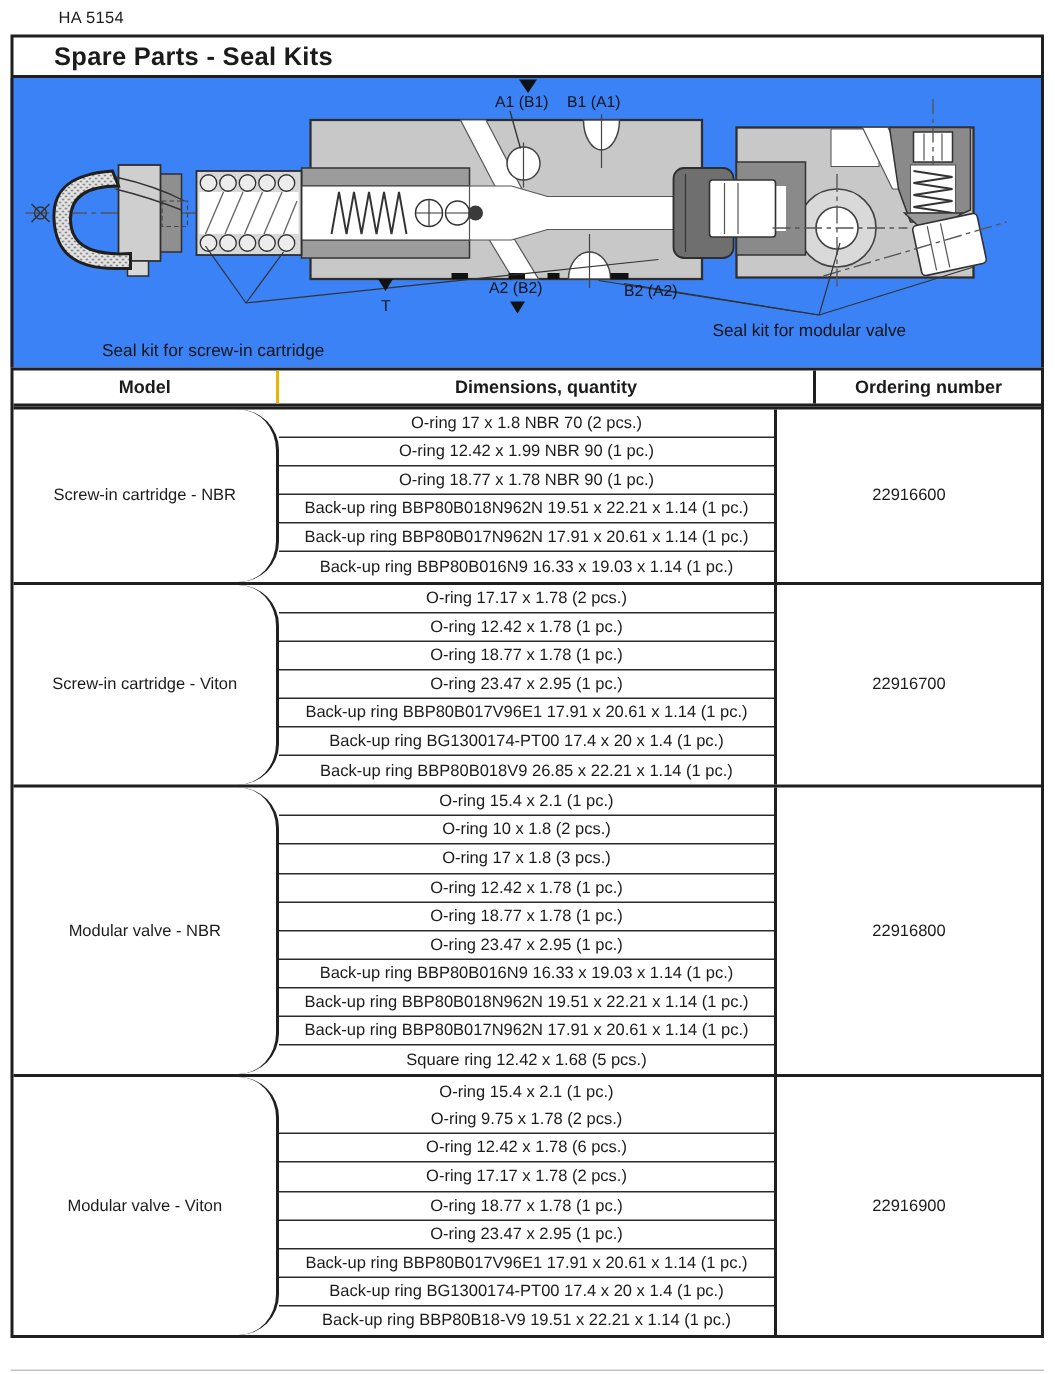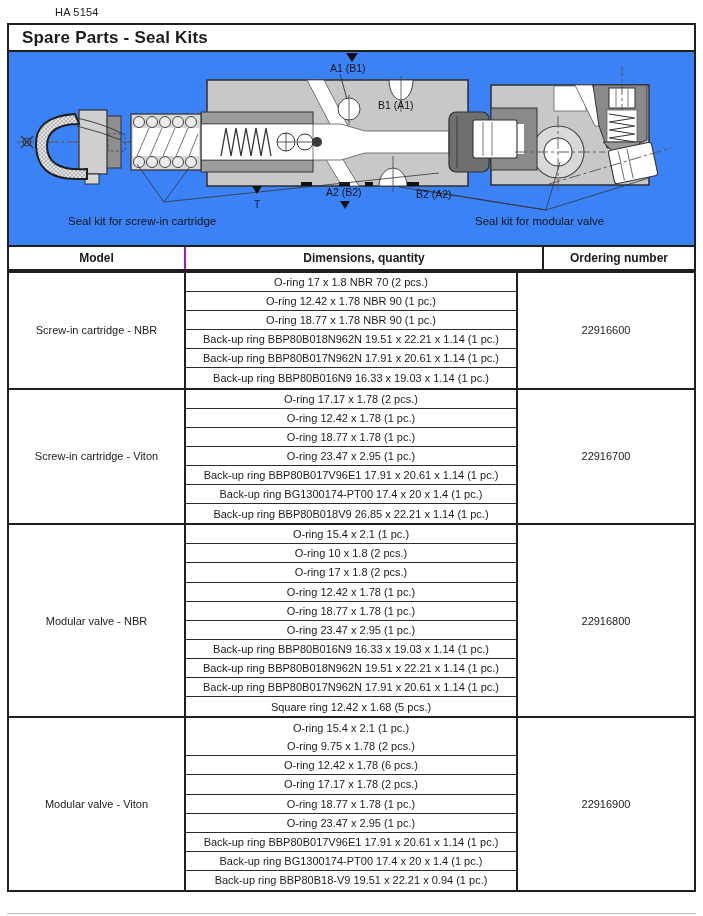--- a/index.html
+++ b/index.html
@@ -1,31 +1,31 @@
 <!DOCTYPE html>
 <html><head>
 <meta charset="utf-8">
 <style>
   html,body{margin:0;padding:0;background:#fff;}
   body{width:703px;height:916px;position:relative;font-family:"Liberation Sans",sans-serif;color:#1b1b1b;overflow:hidden;}
-  .doc-num{position:absolute;left:24px;top:6px;font-size:11px;letter-spacing:.2px;padding-left:31px;}
-  .title-box{position:absolute;left:7px;top:23px;width:689px;height:29px;box-sizing:border-box;border:2px solid #1f1f1f;display:flex;align-items:center;padding-left:13px;font-size:17px;font-weight:bold;letter-spacing:.2px;}
+  .doc-num{position:absolute;left:8px;top:6px;font-size:11px;letter-spacing:.2px;padding-left:31px;}
+  .title-box{position:absolute;left:7px;top:23px;width:689px;height:29px;box-sizing:border-box;border:2px solid #1f1f1f;display:flex;align-items:center;padding-left:27px;font-size:17px;font-weight:bold;letter-spacing:.2px;}
   .diagram-box{position:absolute;left:7px;top:52px;width:689px;height:193px;box-sizing:border-box;border-left:2px solid #1f1f1f;border-right:2px solid #1f1f1f;background:#3b82f6;}
   .diagram-box svg{position:absolute;left:0;top:0;}
   .dlabel{position:absolute;font-size:10.5px;white-space:nowrap;color:#141414;}
   .dcaption{position:absolute;font-size:11.5px;white-space:nowrap;color:#141414;}
   .parts-table{position:absolute;left:7px;top:245px;width:689px;box-sizing:border-box;border:2px solid #1f1f1f;font-size:11px;}
   .thead{display:flex;height:22px;border-bottom:2px solid #1f1f1f;font-weight:bold;font-size:12px;}
   .thead>div{display:flex;align-items:center;justify-content:center;box-sizing:border-box;}
-  .col-model{width:177px;border-right:2px solid #a21caf;}
+  .col-model{width:177px;border-right:2px solid #eab308;}
   .col-ord{width:150px;}
   .col-dim{flex:1;border-right:2px solid #1f1f1f;}
   .section{display:flex;border-top:2px solid #1f1f1f;}
   .section:first-of-type{border-top:none;}
-  .cell-model{width:177px;border-right:2px solid #1f1f1f;box-sizing:border-box;display:flex;align-items:center;justify-content:center;text-align:center;padding:0 6px;}
+  .cell-model{width:177px;border-right:2px solid #1f1f1f;box-sizing:border-box;display:flex;align-items:center;justify-content:center;text-align:center;padding:0 6px;border-radius:27px;}
   .cell-items{flex:1;border-right:2px solid #1f1f1f;box-sizing:border-box;display:flex;flex-direction:column;}
   .cell-ord{width:176px;box-sizing:border-box;display:flex;align-items:center;justify-content:center;}
   .item{height:19.1px;box-sizing:border-box;border-bottom:1px solid #2b2b2b;display:flex;align-items:center;justify-content:center;white-space:nowrap;}
   .item:last-child{border-bottom:none;}
   .item.no-line{border-bottom:none;}
   .next-page-line{position:absolute;left:7px;top:913px;width:689px;height:1px;background:#c4c4c4;}
 </style>
 </head>
 <body>
 
@@ -173,40 +173,40 @@
       <line x1="549" y1="64" x2="549" y2="140" stroke="#555" stroke-width="0.9" stroke-dasharray="12 3 3 3"></line>
 
       <line x1="537" y1="158" x2="390" y2="135" stroke="#333" stroke-width="0.8"></line>
       <line x1="537" y1="158" x2="407" y2="137" stroke="#333" stroke-width="0.8"></line>
       <line x1="537" y1="158" x2="551" y2="110" stroke="#333" stroke-width="0.8"></line>
       <line x1="537" y1="158" x2="640" y2="126" stroke="#333" stroke-width="0.8"></line>
     </g>
   </svg>
 
   <span class="dlabel" style="left:321px;top:10px;">A1 (B1)</span>
-  <span class="dlabel" style="left:369px;top:10px;margin-top:37px;">B1 (A1)</span>
+  <span class="dlabel" style="left:369px;top:10px;">B1 (A1)</span>
   <span class="dlabel" style="left:317px;top:134px;">A2 (B2)</span>
   <span class="dlabel" style="left:369px;top:136px;padding-left:38px;">B2 (A2)</span>
   <span class="dlabel" style="left:245px;top:146px;">T</span>
-  <span class="dcaption" style="left:59px;top:163px;">Seal kit for screw-in cartridge</span>
+  <span class="dcaption" style="left:59px;top:176px;">Seal kit for screw-in cartridge</span>
   <span class="dcaption" style="left:466px;top:163px;">Seal kit for modular valve</span>
 </div>
 
 <div class="parts-table">
   <div class="thead">
     <div class="col-model">Model</div>
     <div class="col-dim">Dimensions, quantity</div>
     <div class="col-ord">Ordering number</div>
   </div>
 
   <div class="section">
     <div class="cell-model">Screw-in cartridge - NBR</div>
     <div class="cell-items">
       <div class="item">O-ring  17 x 1.8 NBR 70 (2 pcs.)</div>
-      <div class="item">O-ring  12.42 x 1.78 NBR 90 (1 pc.)</div>
+      <div class="item">O-ring  12.42 x 1.99 NBR 90 (1 pc.)</div>
       <div class="item">O-ring  18.77 x 1.78 NBR 90 (1 pc.)</div>
       <div class="item">Back-up ring BBP80B018N962N  19.51 x 22.21 x 1.14 (1 pc.)</div>
       <div class="item">Back-up ring BBP80B017N962N  17.91 x 20.61 x 1.14 (1 pc.)</div>
       <div class="item">Back-up ring BBP80B016N9  16.33 x 19.03 x 1.14 (1 pc.)</div>
     </div>
     <div class="cell-ord">22916600</div>
   </div>
 
   <div class="section">
     <div class="cell-model">Screw-in cartridge - Viton</div>
@@ -220,21 +220,21 @@
       <div class="item">Back-up ring  BBP80B018V9  26.85 x 22.21 x 1.14 (1 pc.)</div>
     </div>
     <div class="cell-ord">22916700</div>
   </div>
 
   <div class="section">
     <div class="cell-model">Modular valve - NBR</div>
     <div class="cell-items">
       <div class="item">O-ring  15.4 x 2.1 (1 pc.)</div>
       <div class="item">O-ring  10 x 1.8 (2 pcs.)</div>
-      <div class="item">O-ring  17 x 1.8 (2 pcs.)</div>
+      <div class="item">O-ring  17 x 1.8 (3 pcs.)</div>
       <div class="item">O-ring  12.42 x 1.78 (1 pc.)</div>
       <div class="item">O-ring  18.77 x 1.78 (1 pc.)</div>
       <div class="item">O-ring  23.47 x 2.95 (1 pc.)</div>
       <div class="item">Back-up ring BBP80B016N9  16.33 x 19.03 x 1.14 (1 pc.)</div>
       <div class="item">Back-up ring  BBP80B018N962N  19.51 x 22.21 x 1.14 (1 pc.)</div>
       <div class="item">Back-up ring  BBP80B017N962N  17.91 x 20.61 x 1.14 (1 pc.)</div>
       <div class="item">Square ring  12.42 x 1.68 (5 pcs.)</div>
     </div>
     <div class="cell-ord">22916800</div>
   </div>
@@ -243,19 +243,19 @@
     <div class="cell-model">Modular valve - Viton</div>
     <div class="cell-items">
       <div class="item no-line">O-ring  15.4 x 2.1 (1 pc.)</div>
       <div class="item">O-ring  9.75 x 1.78 (2 pcs.)</div>
       <div class="item">O-ring  12.42 x 1.78 (6 pcs.)</div>
       <div class="item">O-ring  17.17 x 1.78 (2 pcs.)</div>
       <div class="item">O-ring  18.77 x 1.78 (1 pc.)</div>
       <div class="item">O-ring  23.47 x 2.95 (1 pc.)</div>
       <div class="item">Back-up ring  BBP80B017V96E1  17.91 x 20.61 x 1.14 (1 pc.)</div>
       <div class="item">Back-up ring  BG1300174-PT00  17.4 x 20 x 1.4 (1 pc.)</div>
-      <div class="item">Back-up ring  BBP80B18-V9  19.51 x 22.21 x 0.94 (1 pc.)</div>
+      <div class="item">Back-up ring  BBP80B18-V9  19.51 x 22.21 x 1.14 (1 pc.)</div>
     </div>
     <div class="cell-ord">22916900</div>
   </div>
 </div>
 
 <div class="next-page-line"></div>
 
 </body></html>

